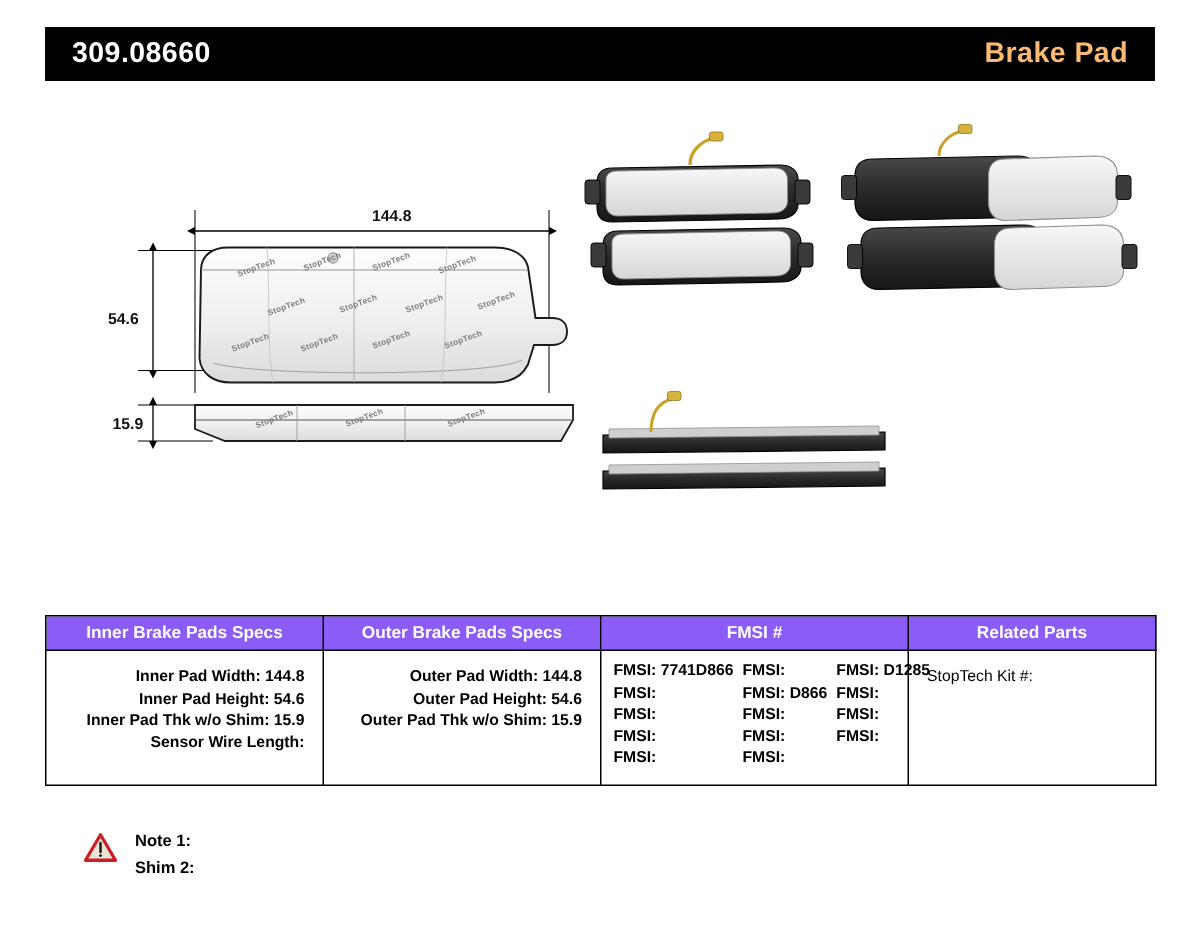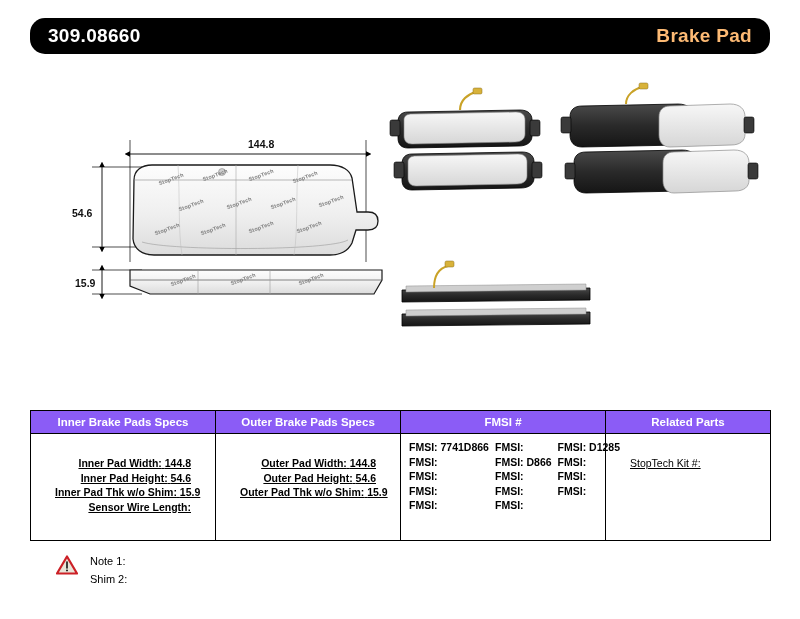--- a/index.html
+++ b/index.html
@@ -22,21 +22,20 @@
     left: 30px;
     top: 18px;
     width: 740px;
     height: 36px;
     background: #000000;
     display: flex;
     align-items: center;
     justify-content: space-between;
     box-sizing: border-box;
     padding: 0 18px;
-    border-radius: 15px;
   }
   .header .part-number {
     color: #ffffff;
     font-size: 19px;
     font-weight: bold;
     letter-spacing: 0.3px;
   }
   .header .product-type {
     color: #fdba74;
     font-size: 19px;
@@ -104,24 +103,23 @@
   }
   .spec-table td {
     border-left: 1px solid #000;
     border-right: 1px solid #000;
     border-bottom: 1px solid #000;
     vertical-align: top;
     padding: 6px 8px 10px 8px;
     font-size: 10.5px;
   }
   .spec-list {
-    margin: 16px;
+    margin: 4px;
     padding: 0;
     list-style: none;
-    text-decoration: underline;
   }
   .spec-list li {
     line-height: 14.5px;
     white-space: nowrap;
   }
   .right-align li { text-align: right; }
   .spec-list .lbl { font-weight: bold; }
   .spec-list .val { font-weight: bold; }
 
   .fmsi-grid {
@@ -150,21 +148,21 @@
     align-items: flex-start;
   }
   .warning-icon {
     width: 22px;
     height: 20px;
     margin-right: 12px;
     margin-top: 3px;
   }
   .notes-lines div {
     font-size: 11px;
-    font-weight: normal;
+    font-weight: bold;
     line-height: 18px;
   }
 </style>
 </head>
 <body>
 
 <div class="header">
   <span class="part-number">309.08660</span>
   <span class="product-type">Brake Pad</span>
 </div>

